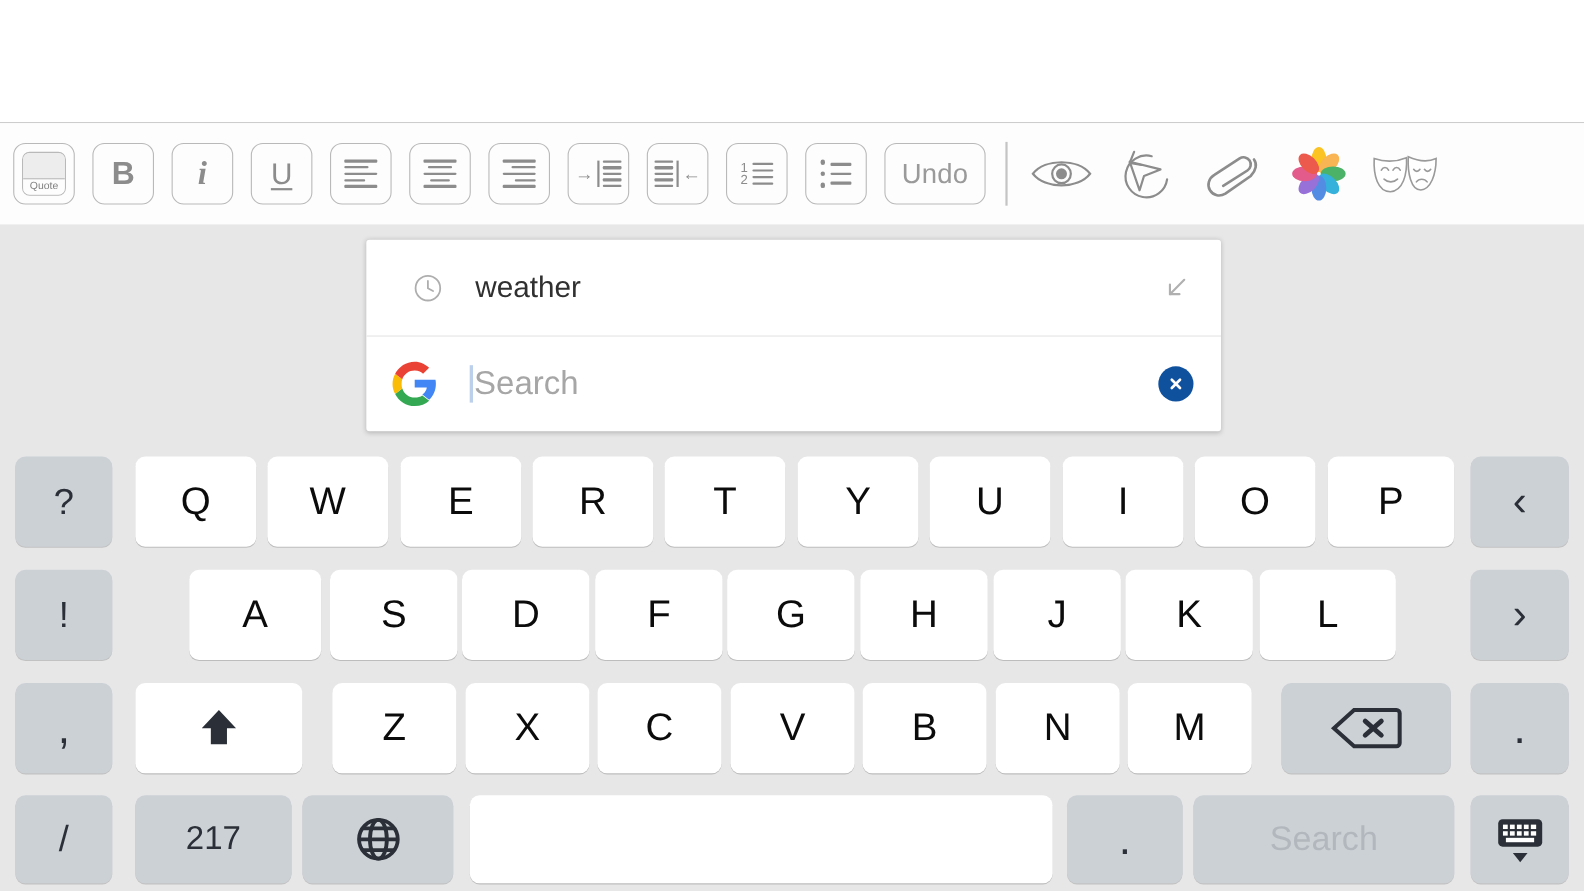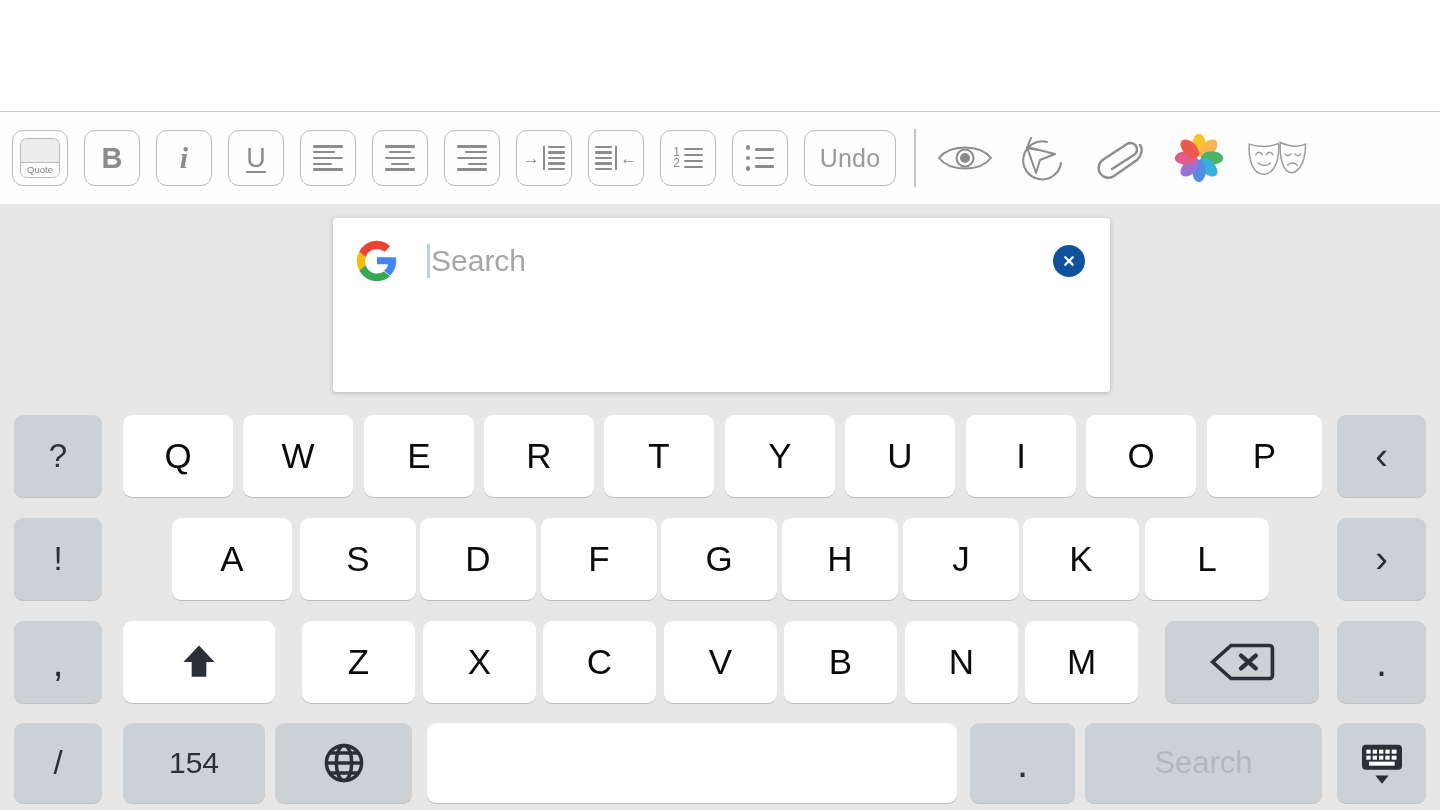--- a/index.html
+++ b/index.html
@@ -374,20 +374,31 @@
         <path d="M60 20 C62 23, 65 23, 67 20" fill="none" stroke="#9a9a9a" stroke-width="1.8" stroke-linecap="round"></path>
         <path d="M51 34 C54 30, 60 30, 63 34" fill="none" stroke="#9a9a9a" stroke-width="1.8" stroke-linecap="round"></path>
       </svg>
     </div>
 
   </div>
 
   <div class="kbd-area"></div>
 
   <div class="search-popup">
+    <div class="sugg-row">
+      <svg class="sugg-clock" viewBox="0 0 24 24">
+        <circle cx="12" cy="12" r="9.6" fill="none" stroke="#aeaeae" stroke-width="1.4"></circle>
+        <path d="M12 6.4 V12 L16 14.2" fill="none" stroke="#aeaeae" stroke-width="1.4" stroke-linecap="round"></path>
+      </svg>
+      <span class="sugg-text">weather</span>
+      <svg class="sugg-arrow" viewBox="0 0 24 24">
+        <path d="M19 5 L7 17" fill="none" stroke="#b0b0b0" stroke-width="1.8" stroke-linecap="round"></path>
+        <path d="M7 9 V17 H15" fill="none" stroke="#b0b0b0" stroke-width="1.8" stroke-linecap="round" stroke-linejoin="round"></path>
+      </svg>
+    </div>
 
     <div class="search-row">
       <svg class="g-logo" viewBox="0 0 48 48">
         <path fill="#4285F4" d="M45 24c0-1.6-.1-2.7-.4-4H24v7.6h12c-.2 2-1.5 5-4.4 7l6.7 5.2C42.2 36 45 30.6 45 24z"></path>
         <path fill="#34A853" d="M24 46c5.9 0 10.8-1.9 14.4-5.3l-6.9-5.3c-1.8 1.3-4.3 2.2-7.5 2.2-5.7 0-10.6-3.8-12.3-9.1l-7.1 5.5C8.2 41.1 15.5 46 24 46z"></path>
         <path fill="#FBBC05" d="M11.7 28.5c-.4-1.3-.7-2.8-.7-4.5s.3-3.2.7-4.5l-7.1-5.5C3 17.1 2 20.4 2 24s1 6.9 2.6 10z"></path>
         <path fill="#EA4335" d="M24 10.8c4 0 6.7 1.7 8.3 3.2l6-5.9C34.7 4.6 29.9 2 24 2 15.5 2 8.2 6.9 4.6 14l7.1 5.5c1.7-5.3 6.6-8.7 12.3-8.7z"></path>
       </svg>
       <span class="caret"></span>
       <span class="search-ph">Search</span>
@@ -437,21 +448,21 @@
       <div class="key" style="left: 905px; top: 621px; width: 113px; height: 82px;">N</div>
       <div class="key" style="left: 1025px; top: 621px; width: 113px; height: 82px;">M</div>
       <div class="key alt" style="left: 1165px; top: 621px; width: 154px; height: 82px;">
         <svg width="72" height="44" viewBox="0 0 36 24">
           <path d="M12 3 H33 A1.6 1.6 0 0 1 34.6 4.6 V19.4 A1.6 1.6 0 0 1 33 21 H12 L2 12 Z" fill="none" stroke="#2b3038" stroke-width="2"></path>
           <path d="M17.5 8.5 L25.5 15.5 M25.5 8.5 L17.5 15.5" stroke="#2b3038" stroke-width="2.4" stroke-linecap="round"></path>
         </svg>
       </div>
       <div class="key alt punct" style="left: 1337px; top: 621px; width: 89px; height: 82px; font-size: 40px;">.</div>
       <div class="key alt punct" style="left: 14px; top: 723px; width: 88px; height: 80px;">/</div>
-      <div class="key alt punct num" style="left: 123px; top: 723px; width: 142px; height: 80px;">154</div>
+      <div class="key alt punct num" style="left: 123px; top: 723px; width: 142px; height: 80px;">217</div>
       <div class="key alt" style="left: 275px; top: 723px; width: 137px; height: 80px;">
         <svg width="44" height="44" viewBox="0 0 24 24">
           <circle cx="12" cy="12" r="9.6" fill="none" stroke="#2b3038" stroke-width="1.9"></circle>
           <ellipse cx="12" cy="12" rx="4.2" ry="9.6" fill="none" stroke="#2b3038" stroke-width="1.9"></ellipse>
           <path d="M2.5 12 H21.5 M4.1 6.6 H19.9 M4.1 17.4 H19.9" stroke="#2b3038" stroke-width="1.9"></path>
         </svg>
       </div>
       <div class="key" style="left: 427px; top: 723px; width: 530px; height: 80px;"></div>
       <div class="key alt punct" style="left: 970px; top: 723px; width: 105px; height: 80px; font-size: 40px;">.</div>
       <div class="key alt dim" style="left: 1085px; top: 723px; width: 237px; height: 80px;">Search</div>

